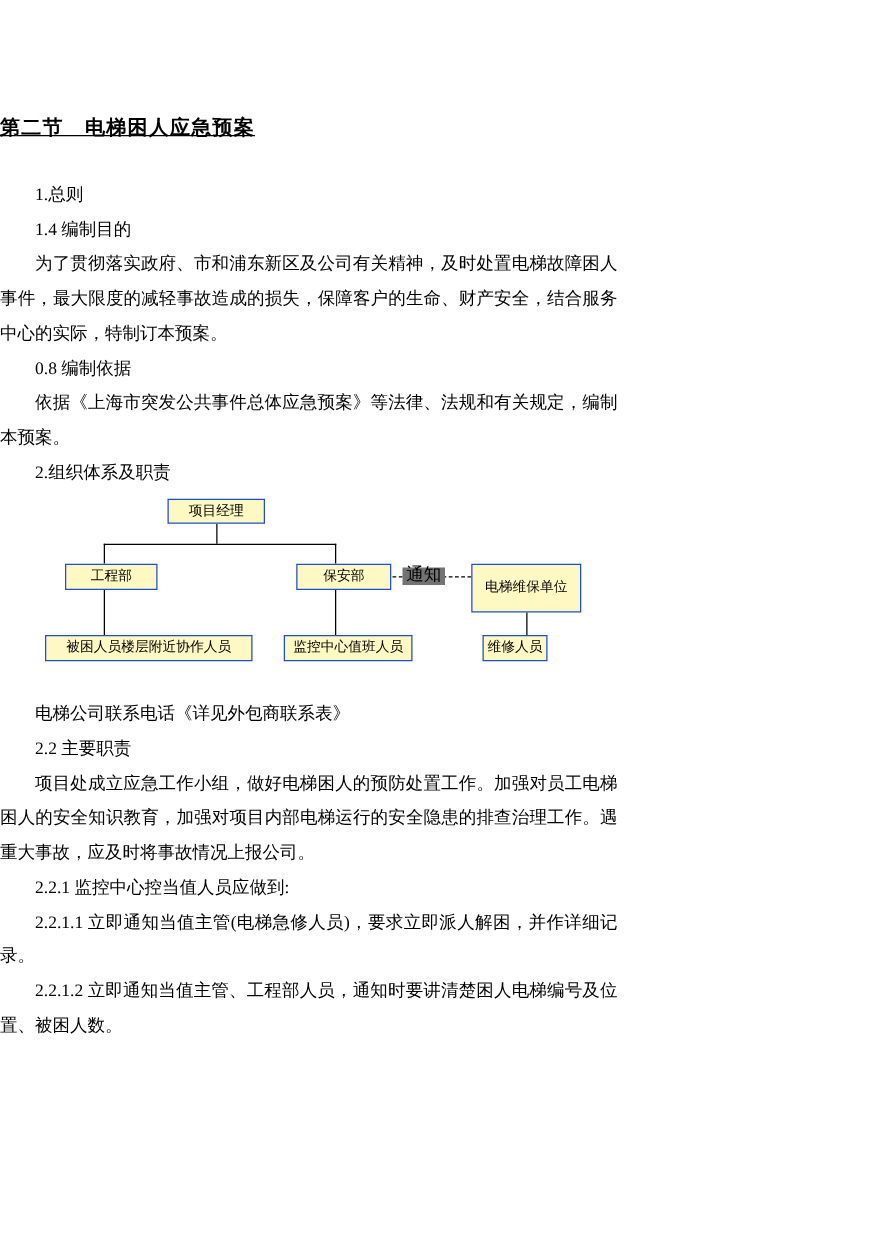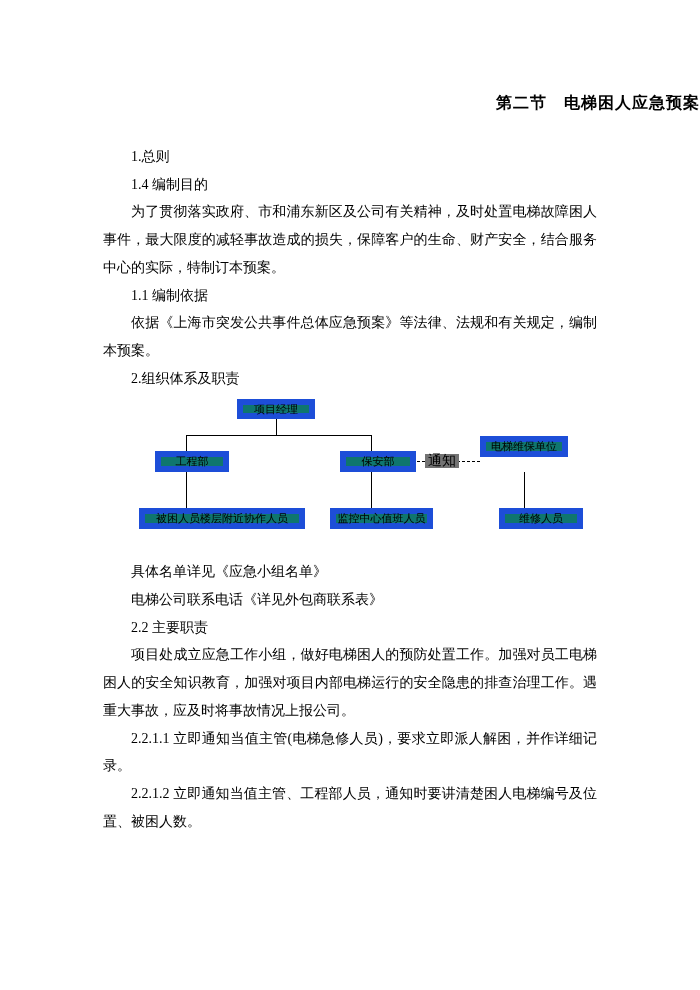--- a/index.html
+++ b/index.html
@@ -12,46 +12,46 @@
   .page {
     position: relative;
     width: 700px; height: 990px;
     background: #ffffff;
     overflow: hidden;
     padding-top: 93px;
   }
   .doc-title {
     font-size: 16px;
     font-weight: bold;
-    text-align: right;
+    text-align: left;
     line-height: 20px;
     letter-spacing: 1px;
+    text-decoration: underline;
   }
   .content {
     width: 494px;
-    margin-left: 103px;
     margin-top: 30px;
     font-size: 14px;
   }
   p.para {
     line-height: 27.7px;
     text-indent: 2em;
     text-align: justify;
   }
   
   .org-chart {
     position: relative;
     height: 133px;
     margin-top: 5px;
     margin-bottom: 28px;
   }
   .org-box {
     position: absolute;
-    border: 6px solid #1d4ed8;
-    background: #0f766e;
+    border: 1px solid #1d4ed8;
+    background: #fef9c3;
     font-size: 11px;
     line-height: 1;
     display: flex;
     align-items: center;
     justify-content: center;
     white-space: nowrap;
   }
   .line { position: absolute; background: #000; }
   .vline { width: 1px; }
   .hline { height: 1px; }
@@ -65,24 +65,24 @@
     font-size: 14px;
     background: #737373;
     padding: 0 3px;
     line-height: 14px;
     z-index: 2;
   }
   
   .n-root  { left: 134px; top: 2px;   width: 78px;  height: 20px; }
   .n-eng   { left: 52px;  top: 54px;  width: 74px;  height: 21px; }
   .n-sec   { left: 237px; top: 54px;  width: 76px;  height: 21px; }
-  .n-mnt   { left: 377px; top: 39px;  width: 88px;  height: 21px; }
+  .n-mnt   { left: 377px; top: 54px;  width: 88px;  height: 39px; }
   .n-near  { left: 36px;  top: 111px; width: 166px; height: 21px; }
   .n-mon   { left: 227px; top: 111px; width: 103px; height: 21px; }
-  .n-rep   { left: 396px; top: 111px; width: 84px;  height: 21px; }
+  .n-rep   { left: 386px; top: 111px; width: 52px;  height: 21px; }
   
   .l-root      { left: 173px; top: 22px; height: 16px; }
   .l-branch    { left: 83px;  top: 38px; width: 186px; }
   .l-eng-drop  { left: 83px;  top: 38px; height: 16px; }
   .l-sec-drop  { left: 268px; top: 38px; height: 16px; }
   .l-eng-child { left: 83px;  top: 75px; height: 36px; }
   .l-sec-child { left: 268px; top: 75px; height: 36px; }
   .l-mnt-child { left: 421px; top: 75px; height: 36px; }
   .l-notify    { left: 299px; top: 64px; width: 78px; }
   .lbl-notify  { left: 322px; top: 57px; }
@@ -92,21 +92,21 @@
 
 <div class="page">
 
   <h1 class="doc-title">第二节　电梯困人应急预案</h1>
 
   <div class="content">
 
     <p class="para">1.总则</p>
     <p class="para">1.4 编制目的</p>
     <p class="para">为了贯彻落实政府、市和浦东新区及公司有关精神，及时处置电梯故障困人事件，最大限度的减轻事故造成的损失，保障客户的生命、财产安全，结合服务中心的实际，特制订本预案。</p>
-    <p class="para">1.1 编制依据</p>
+    <p class="para">0.8 编制依据</p>
     <p class="para">依据《上海市突发公共事件总体应急预案》等法律、法规和有关规定，编制本预案。</p>
     <p class="para">2.组织体系及职责</p>
 
     <div class="org-chart">
 
       <div class="line vline l-root"></div>
       <div class="line hline l-branch"></div>
       <div class="line vline l-eng-drop"></div>
       <div class="line vline l-sec-drop"></div>
       <div class="line vline l-eng-child"></div>
@@ -117,21 +117,21 @@
 
       <div class="org-box n-root">项目经理</div>
       <div class="org-box n-eng">工程部</div>
       <div class="org-box n-sec">保安部</div>
       <div class="org-box n-mnt">电梯维保单位</div>
       <div class="org-box n-near">被困人员楼层附近协作人员</div>
       <div class="org-box n-mon">监控中心值班人员</div>
       <div class="org-box n-rep">维修人员</div>
     </div>
 
-    <p class="para">具体名单详见《应急小组名单》</p>
     <p class="para">电梯公司联系电话《详见外包商联系表》</p>
     <p class="para">2.2 主要职责</p>
     <p class="para">项目处成立应急工作小组，做好电梯困人的预防处置工作。加强对员工电梯困人的安全知识教育，加强对项目内部电梯运行的安全隐患的排查治理工作。遇重大事故，应及时将事故情况上报公司。</p>
+    <p class="para">2.2.1 监控中心控当值人员应做到:</p>
     <p class="para">2.2.1.1 立即通知当值主管(电梯急修人员)，要求立即派人解困，并作详细记录。</p>
     <p class="para">2.2.1.2 立即通知当值主管、工程部人员，通知时要讲清楚困人电梯编号及位置、被困人数。</p>
 
   </div>
 </div>
 
 </body></html>

